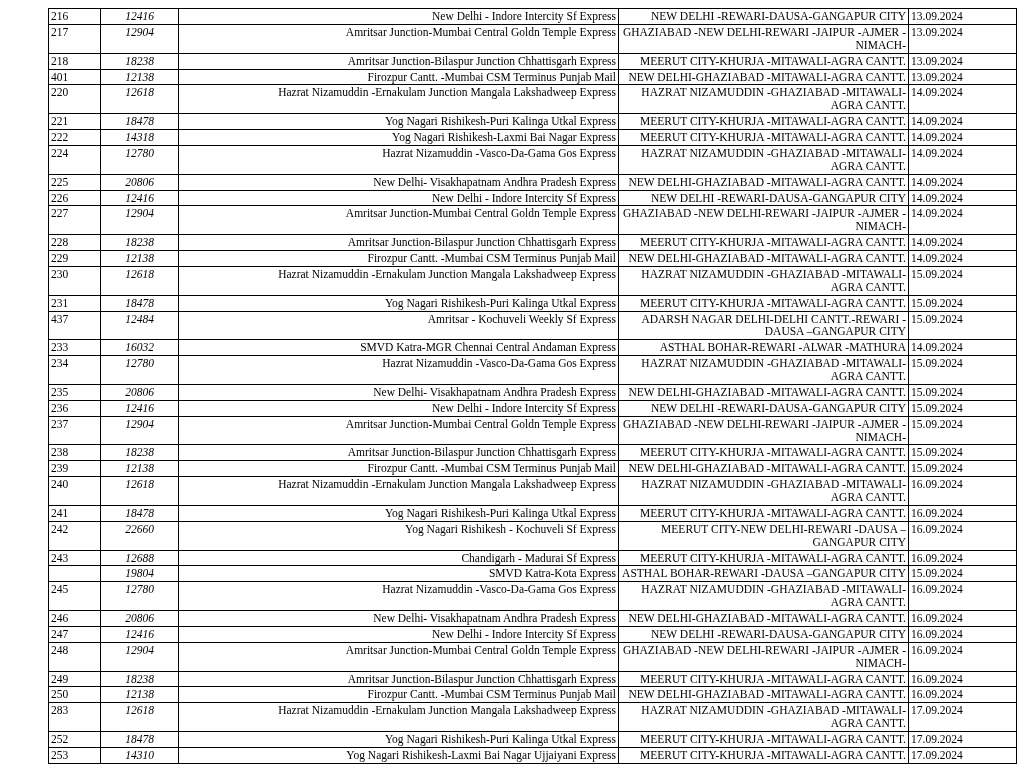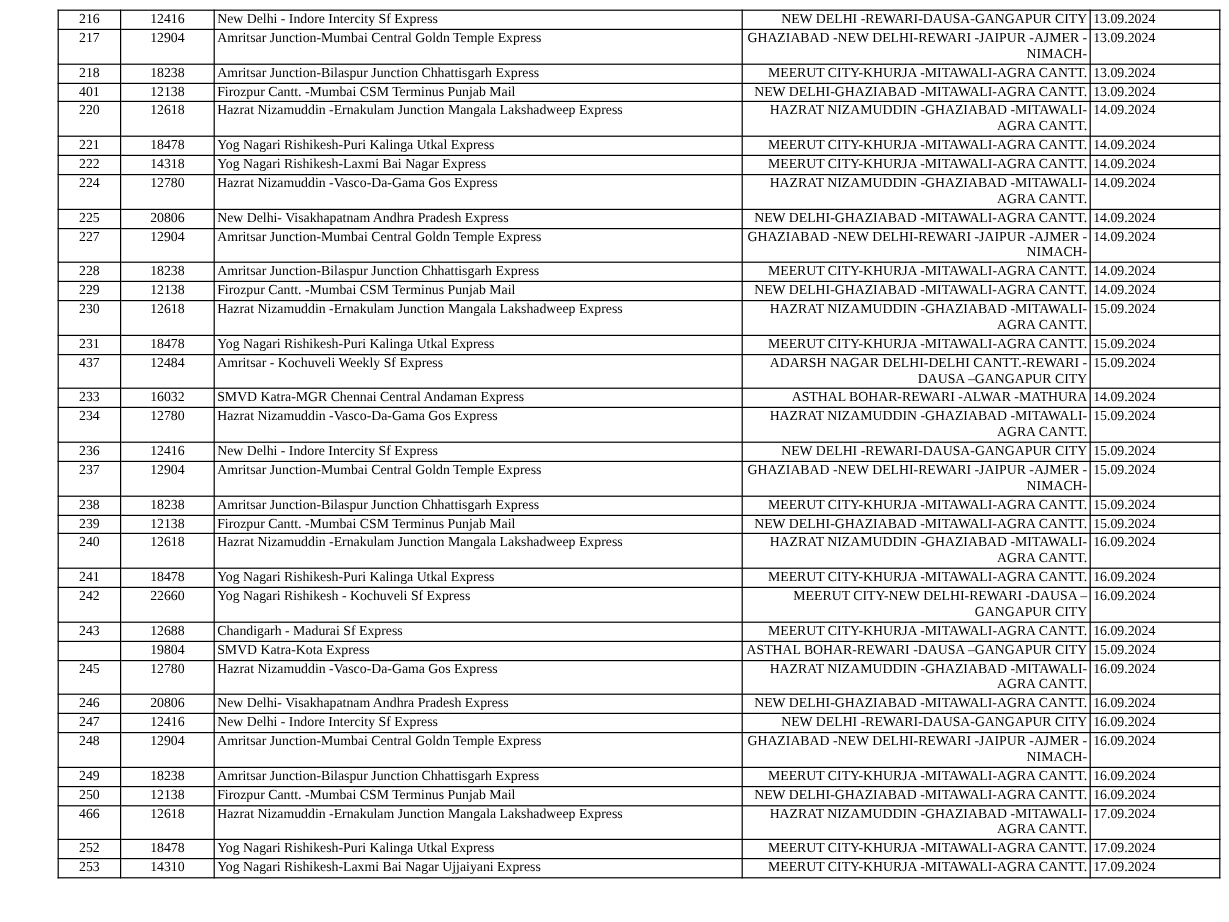--- a/index.html
+++ b/index.html
@@ -30,23 +30,23 @@
     border: 1px solid #000000;
     padding: 1px 2px;
     vertical-align: top;
   }
   col.c-sno { width: 52px; }
   col.c-train { width: 78px; }
   col.c-name { width: 440px; }
   col.c-route { width: 290px; }
   col.c-date { width: 108px; }
 
-  td.sno { text-align: center; }
-  td.train { text-align: center; }
-  td.name { text-align: left; }
+  td.sno { }
+  td.train { text-align: center; font-style: italic; }
+  td.name { text-align: right; }
   td.route { text-align: right; }
   td.date { }
 
   .tall td { }
 </style>
 </head>
 <body>
 
 <div class="sheet">
   <table class="rail-table">
@@ -115,20 +115,27 @@
           <td class="date">14.09.2024</td>
         </tr>
         <tr>
           <td class="sno">225</td>
           <td class="train">20806</td>
           <td class="name">New Delhi- Visakhapatnam Andhra Pradesh Express</td>
           <td class="route">NEW DELHI-GHAZIABAD -MITAWALI-AGRA CANTT.</td>
           <td class="date">14.09.2024</td>
         </tr>
         <tr>
+          <td class="sno">226</td>
+          <td class="train">12416</td>
+          <td class="name">New Delhi - Indore Intercity Sf Express</td>
+          <td class="route">NEW DELHI -REWARI-DAUSA-GANGAPUR CITY</td>
+          <td class="date">14.09.2024</td>
+        </tr>
+        <tr>
           <td class="sno">227</td>
           <td class="train">12904</td>
           <td class="name">Amritsar Junction-Mumbai Central Goldn Temple Express</td>
           <td class="route">GHAZIABAD -NEW DELHI-REWARI -JAIPUR -AJMER -NIMACH-</td>
           <td class="date">14.09.2024</td>
         </tr>
         <tr>
           <td class="sno">228</td>
           <td class="train">18238</td>
           <td class="name">Amritsar Junction-Bilaspur Junction Chhattisgarh Express</td>
@@ -171,20 +178,27 @@
           <td class="date">14.09.2024</td>
         </tr>
         <tr>
           <td class="sno">234</td>
           <td class="train">12780</td>
           <td class="name">Hazrat Nizamuddin -Vasco-Da-Gama Gos Express</td>
           <td class="route">HAZRAT NIZAMUDDIN -GHAZIABAD -MITAWALI-AGRA CANTT.</td>
           <td class="date">15.09.2024</td>
         </tr>
         <tr>
+          <td class="sno">235</td>
+          <td class="train">20806</td>
+          <td class="name">New Delhi- Visakhapatnam Andhra Pradesh Express</td>
+          <td class="route">NEW DELHI-GHAZIABAD -MITAWALI-AGRA CANTT.</td>
+          <td class="date">15.09.2024</td>
+        </tr>
+        <tr>
           <td class="sno">236</td>
           <td class="train">12416</td>
           <td class="name">New Delhi - Indore Intercity Sf Express</td>
           <td class="route">NEW DELHI -REWARI-DAUSA-GANGAPUR CITY</td>
           <td class="date">15.09.2024</td>
         </tr>
         <tr>
           <td class="sno">237</td>
           <td class="train">12904</td>
           <td class="name">Amritsar Junction-Mumbai Central Goldn Temple Express</td>
@@ -276,21 +290,21 @@
           <td class="date">16.09.2024</td>
         </tr>
         <tr>
           <td class="sno">250</td>
           <td class="train">12138</td>
           <td class="name">Firozpur Cantt. -Mumbai CSM Terminus Punjab Mail</td>
           <td class="route">NEW DELHI-GHAZIABAD -MITAWALI-AGRA CANTT.</td>
           <td class="date">16.09.2024</td>
         </tr>
         <tr class="tall">
-          <td class="sno">466</td>
+          <td class="sno">283</td>
           <td class="train">12618</td>
           <td class="name">Hazrat Nizamuddin -Ernakulam Junction Mangala Lakshadweep Express</td>
           <td class="route">HAZRAT NIZAMUDDIN -GHAZIABAD -MITAWALI-AGRA CANTT.</td>
           <td class="date">17.09.2024</td>
         </tr>
         <tr>
           <td class="sno">252</td>
           <td class="train">18478</td>
           <td class="name">Yog Nagari Rishikesh-Puri Kalinga Utkal Express</td>
           <td class="route">MEERUT CITY-KHURJA -MITAWALI-AGRA CANTT.</td>

